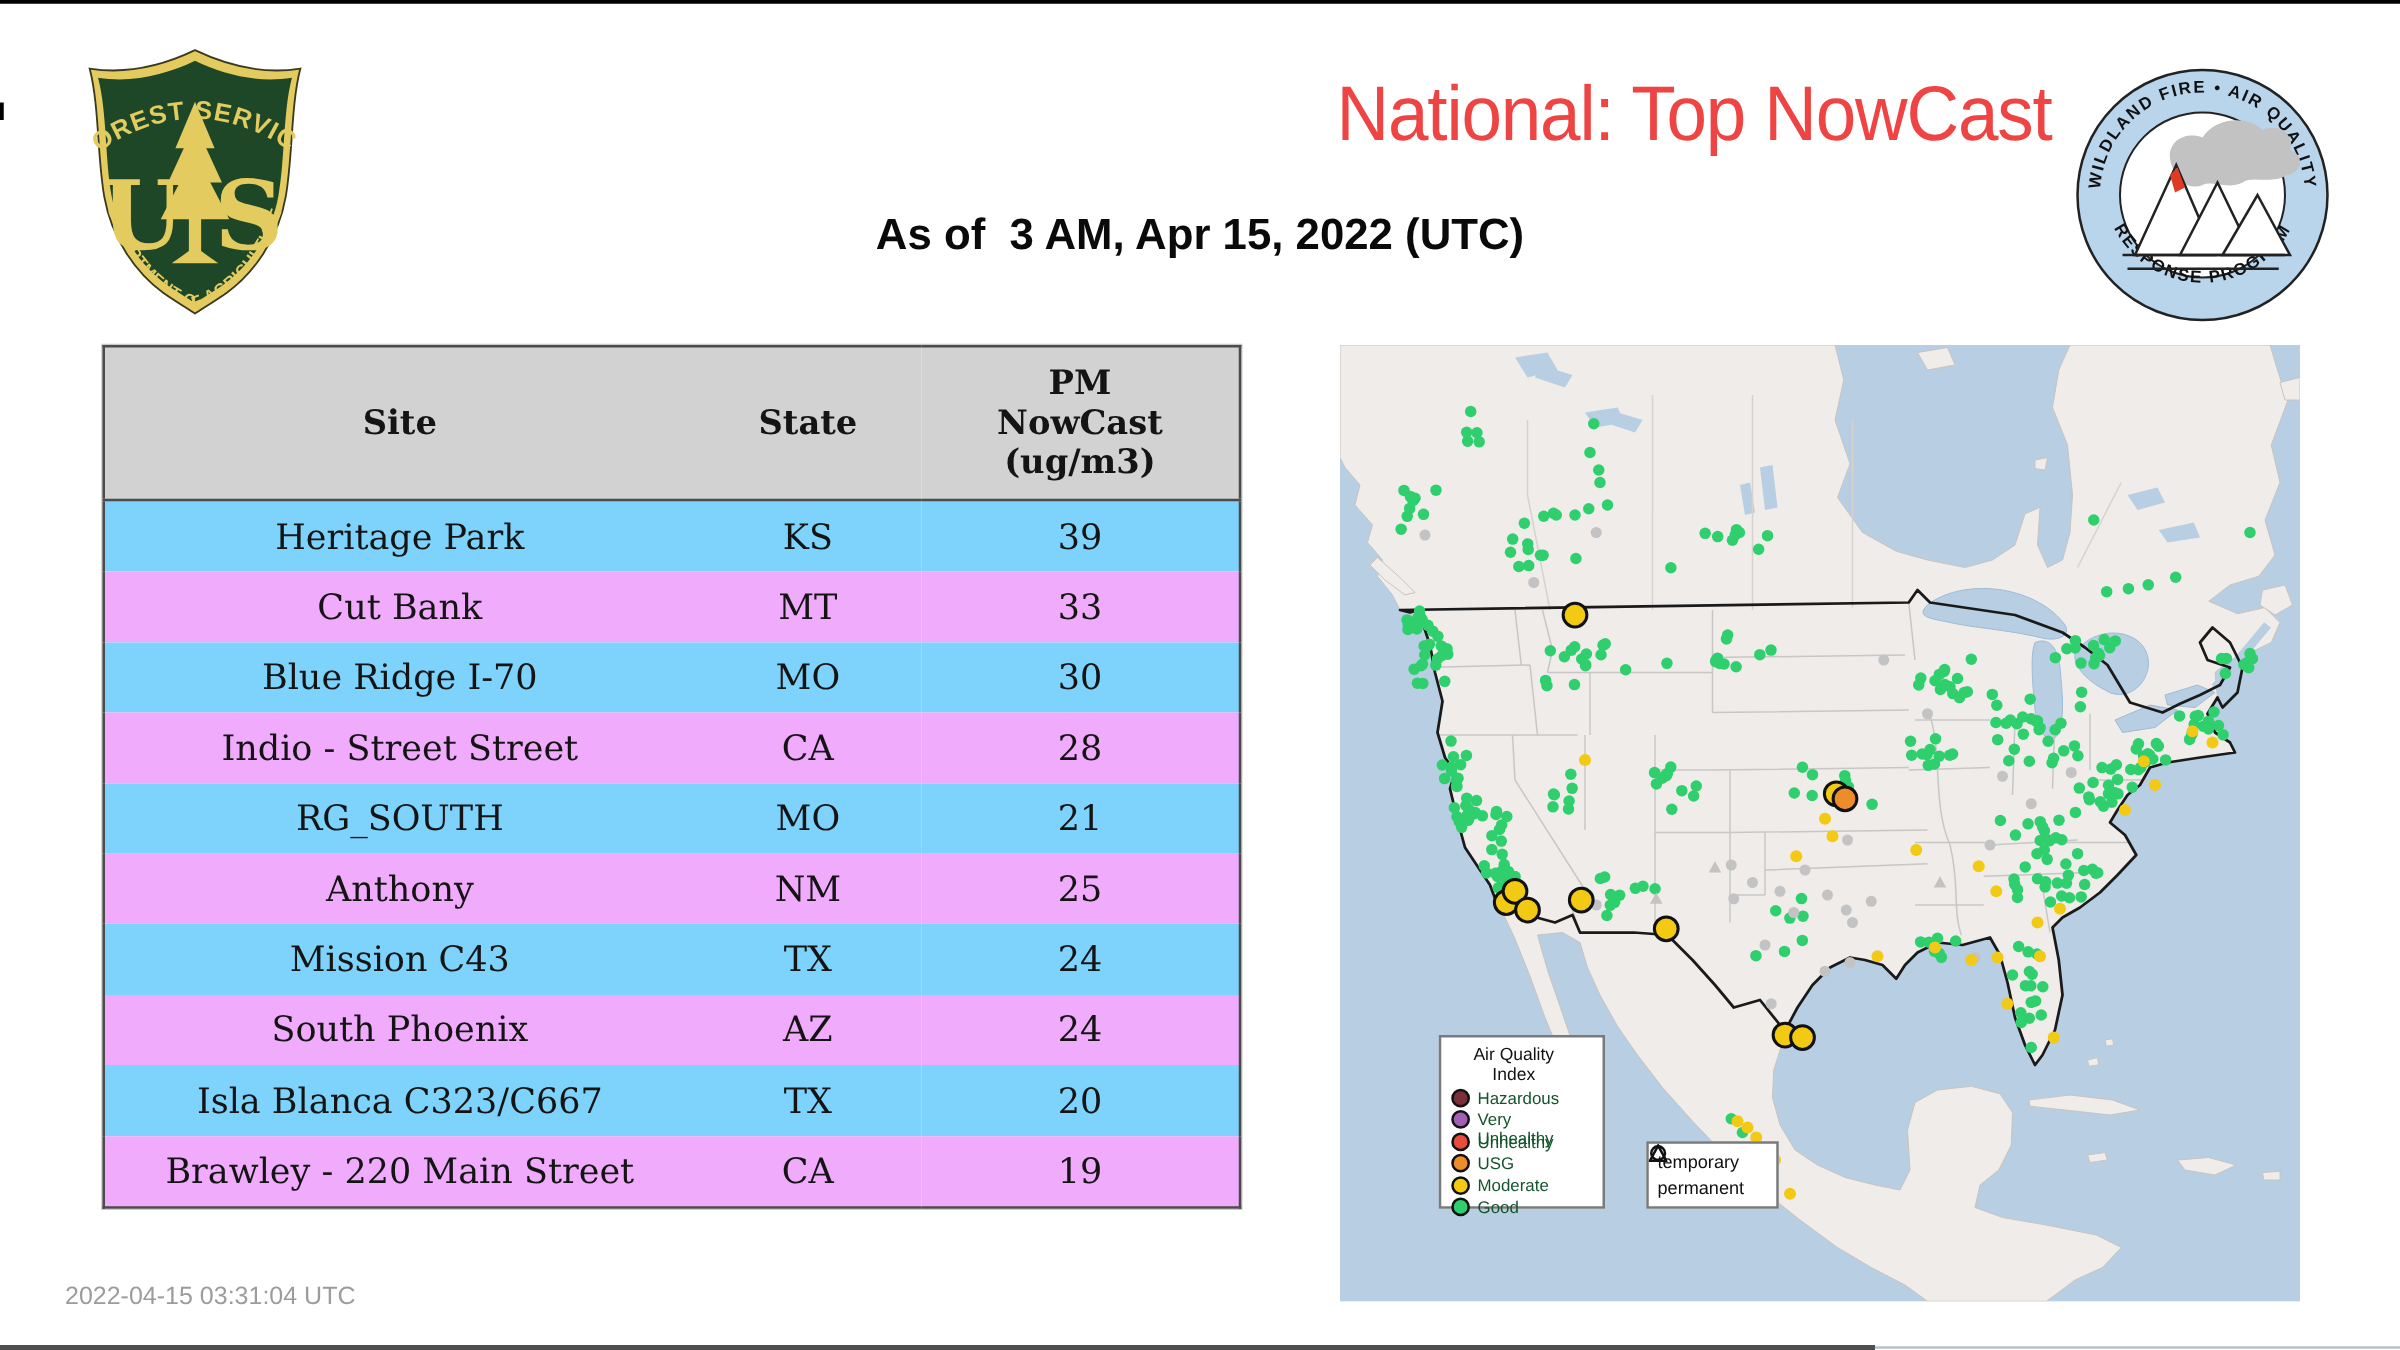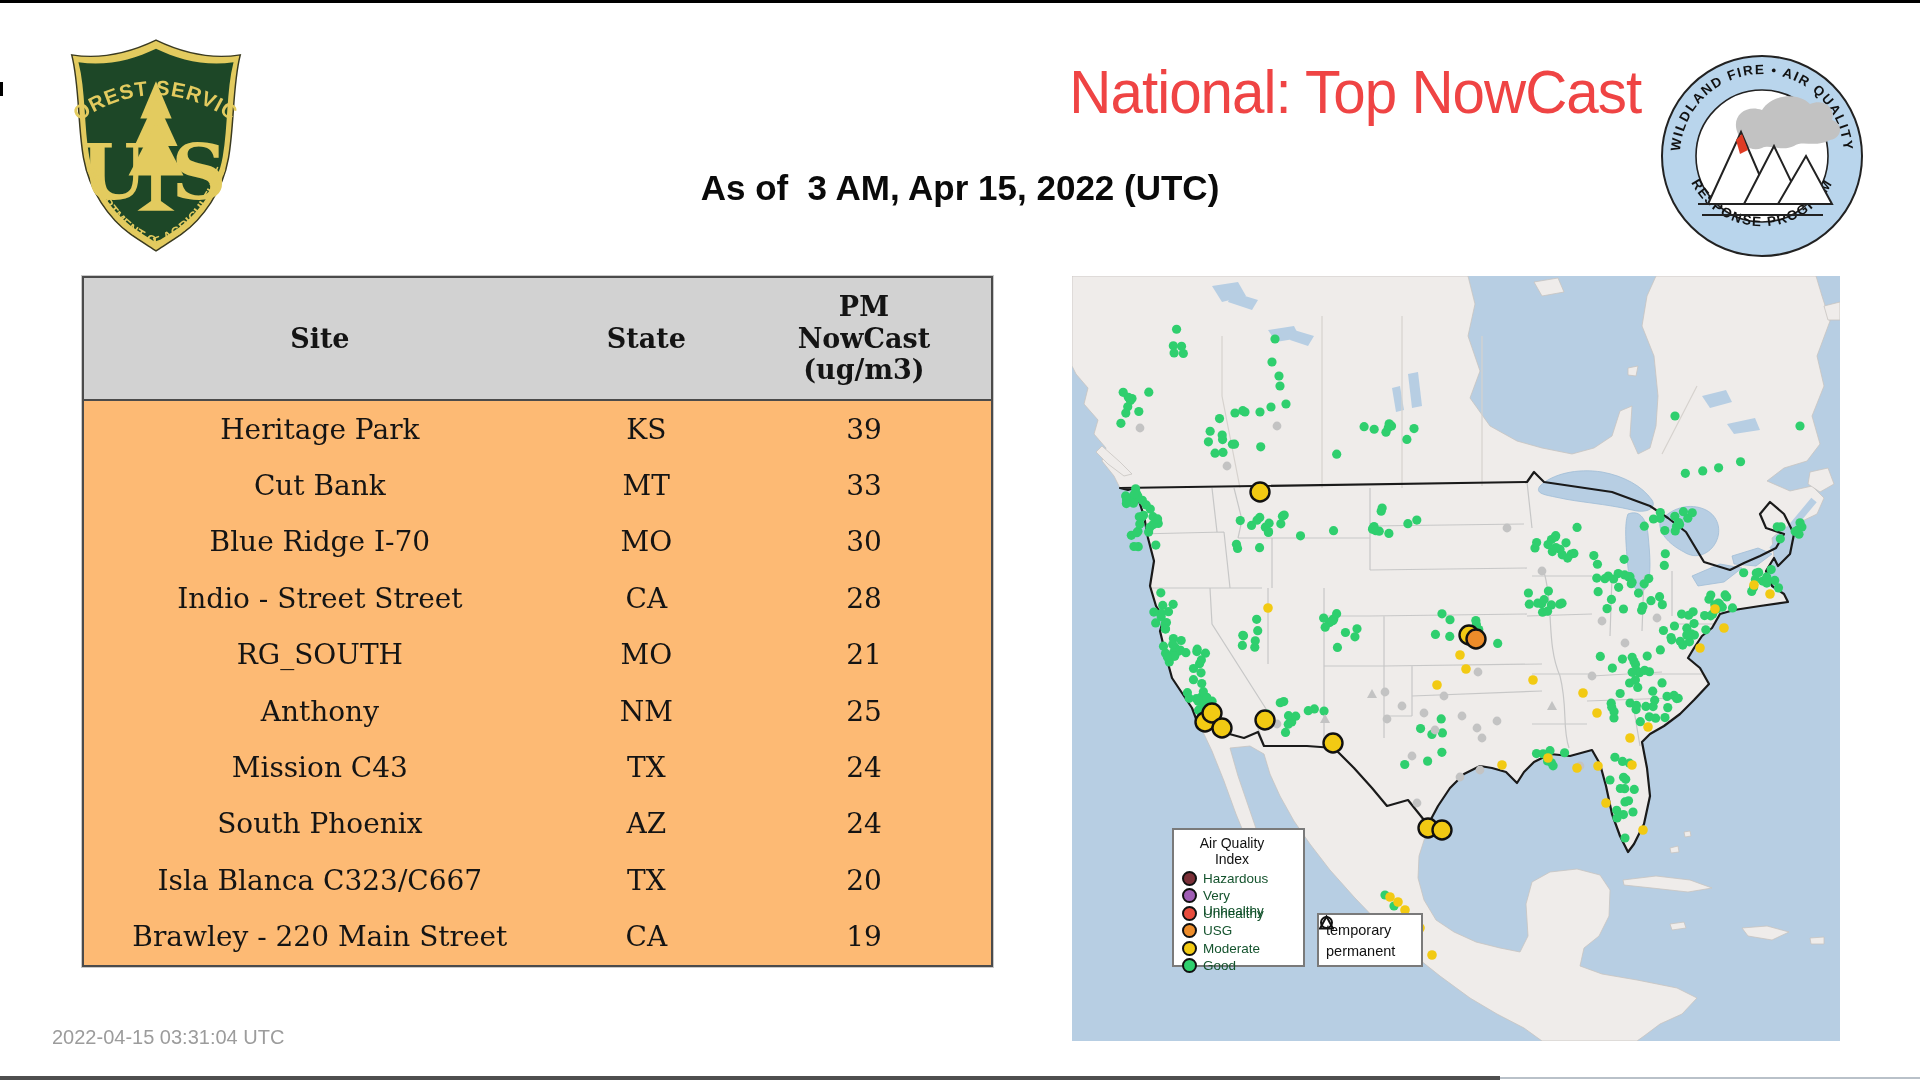--- a/index.html
+++ b/index.html
@@ -24,28 +24,28 @@
 
   
   .nowcast-table{left:82px;top:276px;width:911px;border-collapse:collapse;
     font-family:"DejaVu Serif",serif;color:#141414;
     border:2px solid #4b4b4b;box-shadow:0 0 0 1px #c9c9c9;}
   .nowcast-table th{
     background:#d2d2d2;height:121px;font-size:27px;font-weight:bold;
     text-align:center;vertical-align:middle;white-space:pre-line;line-height:1.18;
     border-bottom:2px solid #4b4b4b;padding:0;}
   .nowcast-table td{height:56.4px;font-size:28px;text-align:center;vertical-align:middle;padding:0;}
-  .nowcast-table tr.odd td{background:#fdba74;margin-left:12px;}
-  .nowcast-table tr.even td{background:#fdba74;}
+  .nowcast-table tr.odd td{background:#7dd3fc;margin-left:12px;}
+  .nowcast-table tr.even td{background:#f0abfc;}
   .col-site{width:474px;} .col-state{width:182px;} .col-val{width:255px;}
 
   
   .map-wrap{left:1072px;top:276px;width:768px;height:765px;background:#b7cee3;}
   .map-wrap svg{position:absolute;left:0;top:0;}
-  .aqi-legend{left:100px;top:552px;width:133px;height:139px;background:#fff;
+  .aqi-legend{left:79px;top:552px;width:133px;height:139px;background:#fff;
     border:2px solid #7a7a7a;box-sizing:border-box;padding:5px 21px 4px 8px;}
   .aqi-title{font-size:14px;color:#111;text-align:center;margin-bottom:4px;}
   .aqi-item{display:flex;gap:6px;height:17.4px;font-size:13.5px;color:#14532d;}
   .swatch{width:11px;height:11px;border-radius:50%;border:2px solid #111;flex:0 0 auto;}
   .marker-legend{left:245px;top:637px;width:106px;height:54px;background:#fff;
     border:2px solid #7a7a7a;box-sizing:border-box;padding:4px 0 0 7px;}
   .mk-row{display:flex;align-items:center;gap:5px;height:21px;font-size:14.5px;color:#111;}
   .mk-glyph{flex:0 0 auto;display:inline-block;}
 </style>
 </head>

